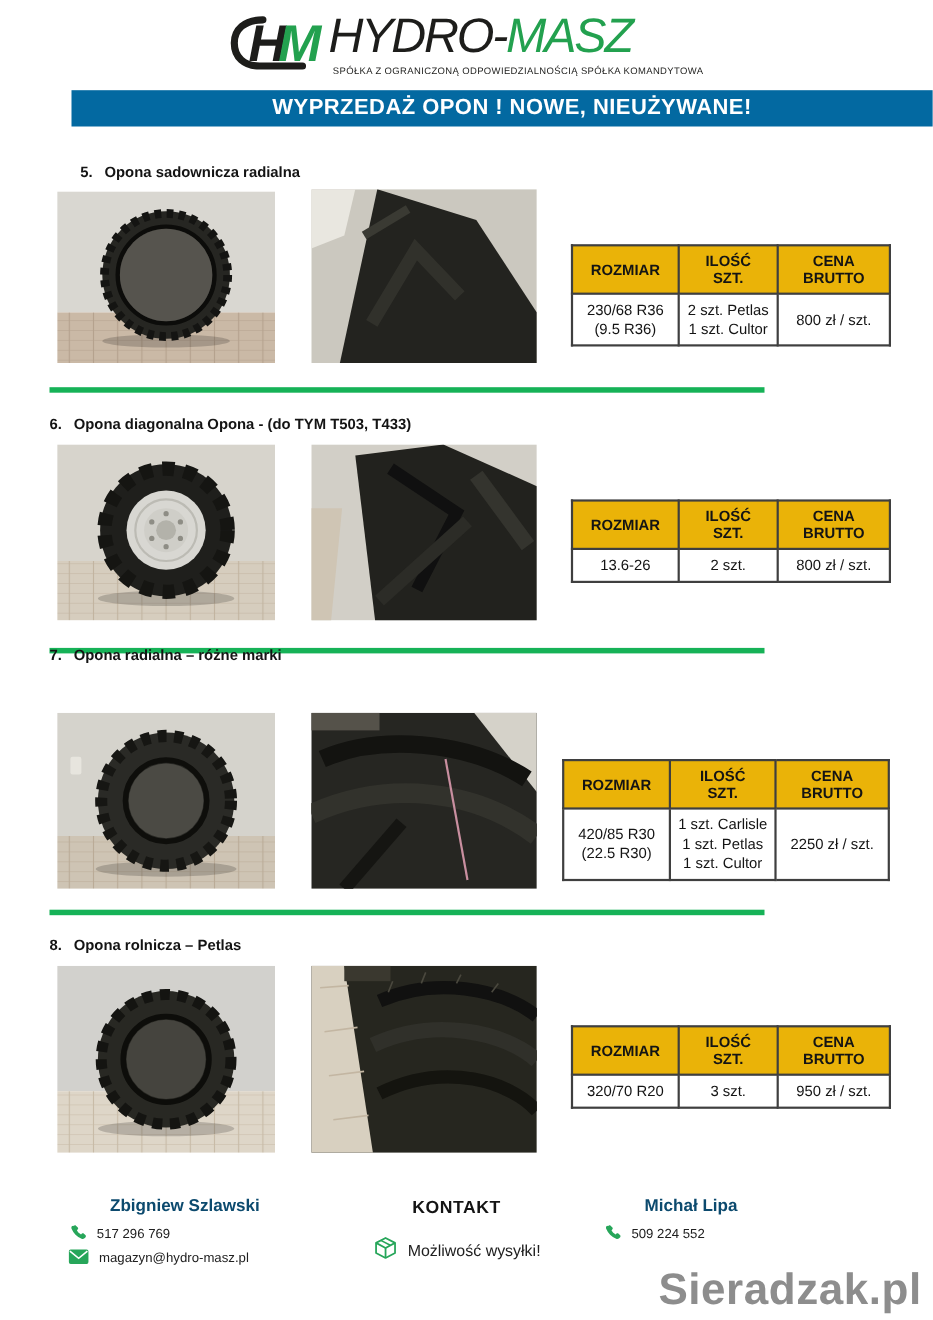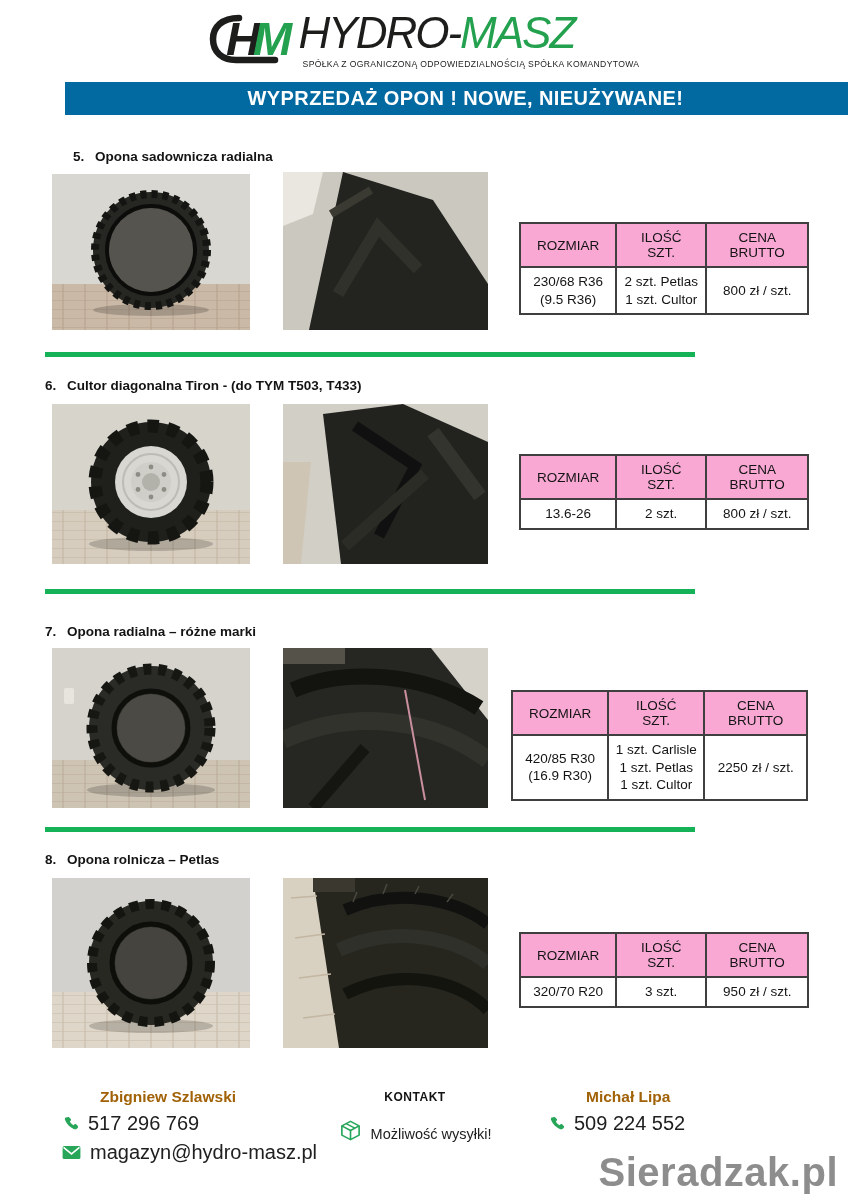--- a/index.html
+++ b/index.html
@@ -22,32 +22,32 @@
   .sec-title{position:absolute;font-size:13.5px;font-weight:bold;color:#141414;white-space:nowrap;}
   .sec-num{display:inline-block;width:22px;}
 
   .photo{position:absolute;}
   .photo svg{display:block;}
 
   
   .spec-table{position:absolute;border-collapse:collapse;background:#ffffff;}
   .spec-table th,.spec-table td{border:2px solid #3f3f3f;text-align:center;vertical-align:middle;
         font-size:13.5px;color:#141414;}
-  .spec-table th{background:#f9a8d4;font-weight:normal;padding:6px 16px;}
+  .spec-table th{background:#eab308;font-weight:bold;padding:6px 16px;}
   .spec-table td{padding:5px 4px;line-height:1.3;}
 
   .divider{position:absolute;left:45px;width:650px;height:5px;background:#16b257;}
 
   
   .contact{position:absolute;width:260px;}
-  .contact .c-name{font-size:15.5px;font-weight:bold;margin-left:38px;color:#a16207;}
-  .c-row{display:flex;align-items:center;gap:9px;margin-top:6px;font-size:20px;color:#202020;}
+  .contact .c-name{font-size:15.5px;font-weight:bold;margin-left:38px;color:#0c4a6e;}
+  .c-row{display:flex;align-items:center;gap:9px;margin-top:6px;font-size:12px;color:#202020;}
   .c-row svg{flex:0 0 auto;display:block;}
   .kontakt{position:absolute;left:322px;top:1090px;width:186px;text-align:center;}
-  .kontakt .k-head{font-size:12px;font-weight:bold;letter-spacing:0.5px;color:#141414;}
+  .kontakt .k-head{font-size:16px;font-weight:bold;letter-spacing:0.5px;color:#141414;}
   .k-row{display:flex;align-items:flex-end;justify-content:center;gap:9px;margin-top:15px;font-size:14.5px;color:#202020;}
 
   .watermark{position:absolute;right:10px;top:1150px;font-size:40px;font-weight:bold;
              letter-spacing:0.5px;color:#8d8d8d;}
 </style>
 </head>
 <body>
 
 <div class="page">
 
@@ -128,21 +128,21 @@
           <td>800 zł / szt.</td>
         </tr>
       </tbody>
     </table>
   </section>
 
   <div class="divider" style="top:352px;"></div>
 
   <section>
     <div class="sec-title" style="top:378px;left:45px;">
-      <span class="sec-num">6.</span><span>Cultor diagonalna Tiron - (do TYM T503, T433)</span>
+      <span class="sec-num">6.</span><span>Opona diagonalna Opona - (do TYM T503, T433)</span>
     </div>
 
     <div class="photo" style="top:404px;left:52px;">
       <svg width="198" height="160" viewBox="0 0 198 160">
         <defs>
             <pattern id="pv6" width="22" height="9" patternUnits="userSpaceOnUse">
           <rect width="22" height="9" fill="#d6cdbe"></rect>
           <path d="M0 0H22M11 0V9" stroke="#c2b4a0" stroke-width="1"></path>
         </pattern>
           </defs>
@@ -194,21 +194,21 @@
           <td>2 szt.</td>
           <td>800 zł / szt.</td>
         </tr>
       </tbody>
     </table>
   </section>
 
   <div class="divider" style="top:589px;"></div>
 
   <section>
-    <div class="sec-title" style="top:624px;left:45px;">
+    <div class="sec-title" style="top:588px;left:45px;">
       <span class="sec-num">7.</span><span>Opona radialna – różne marki</span>
     </div>
 
     <div class="photo" style="top:648px;left:52px;">
       <svg width="198" height="160" viewBox="0 0 198 160">
         <defs>
             <pattern id="pv7" width="22" height="9" patternUnits="userSpaceOnUse">
           <rect width="22" height="9" fill="#cec4b4"></rect>
           <path d="M0 0H22M11 0V9" stroke="#baab97" stroke-width="1"></path>
         </pattern>
@@ -246,21 +246,21 @@
         <tr>
           <th>ROZMIAR</th>
           <th>ILOŚĆ SZT.</th>
           <th>CENA BRUTTO</th>
         </tr>
       </thead>
       <tbody>
         <tr>
           <td>
             <div>420/85 R30</div>
-            <div>(16.9 R30)</div>
+            <div>(22.5 R30)</div>
           </td>
           <td>
             <div>1 szt. Carlisle</div>
             <div>1 szt. Petlas</div>
             <div>1 szt. Cultor</div>
           </td>
           <td>2250 zł / szt.</td>
         </tr>
       </tbody>
     </table>

